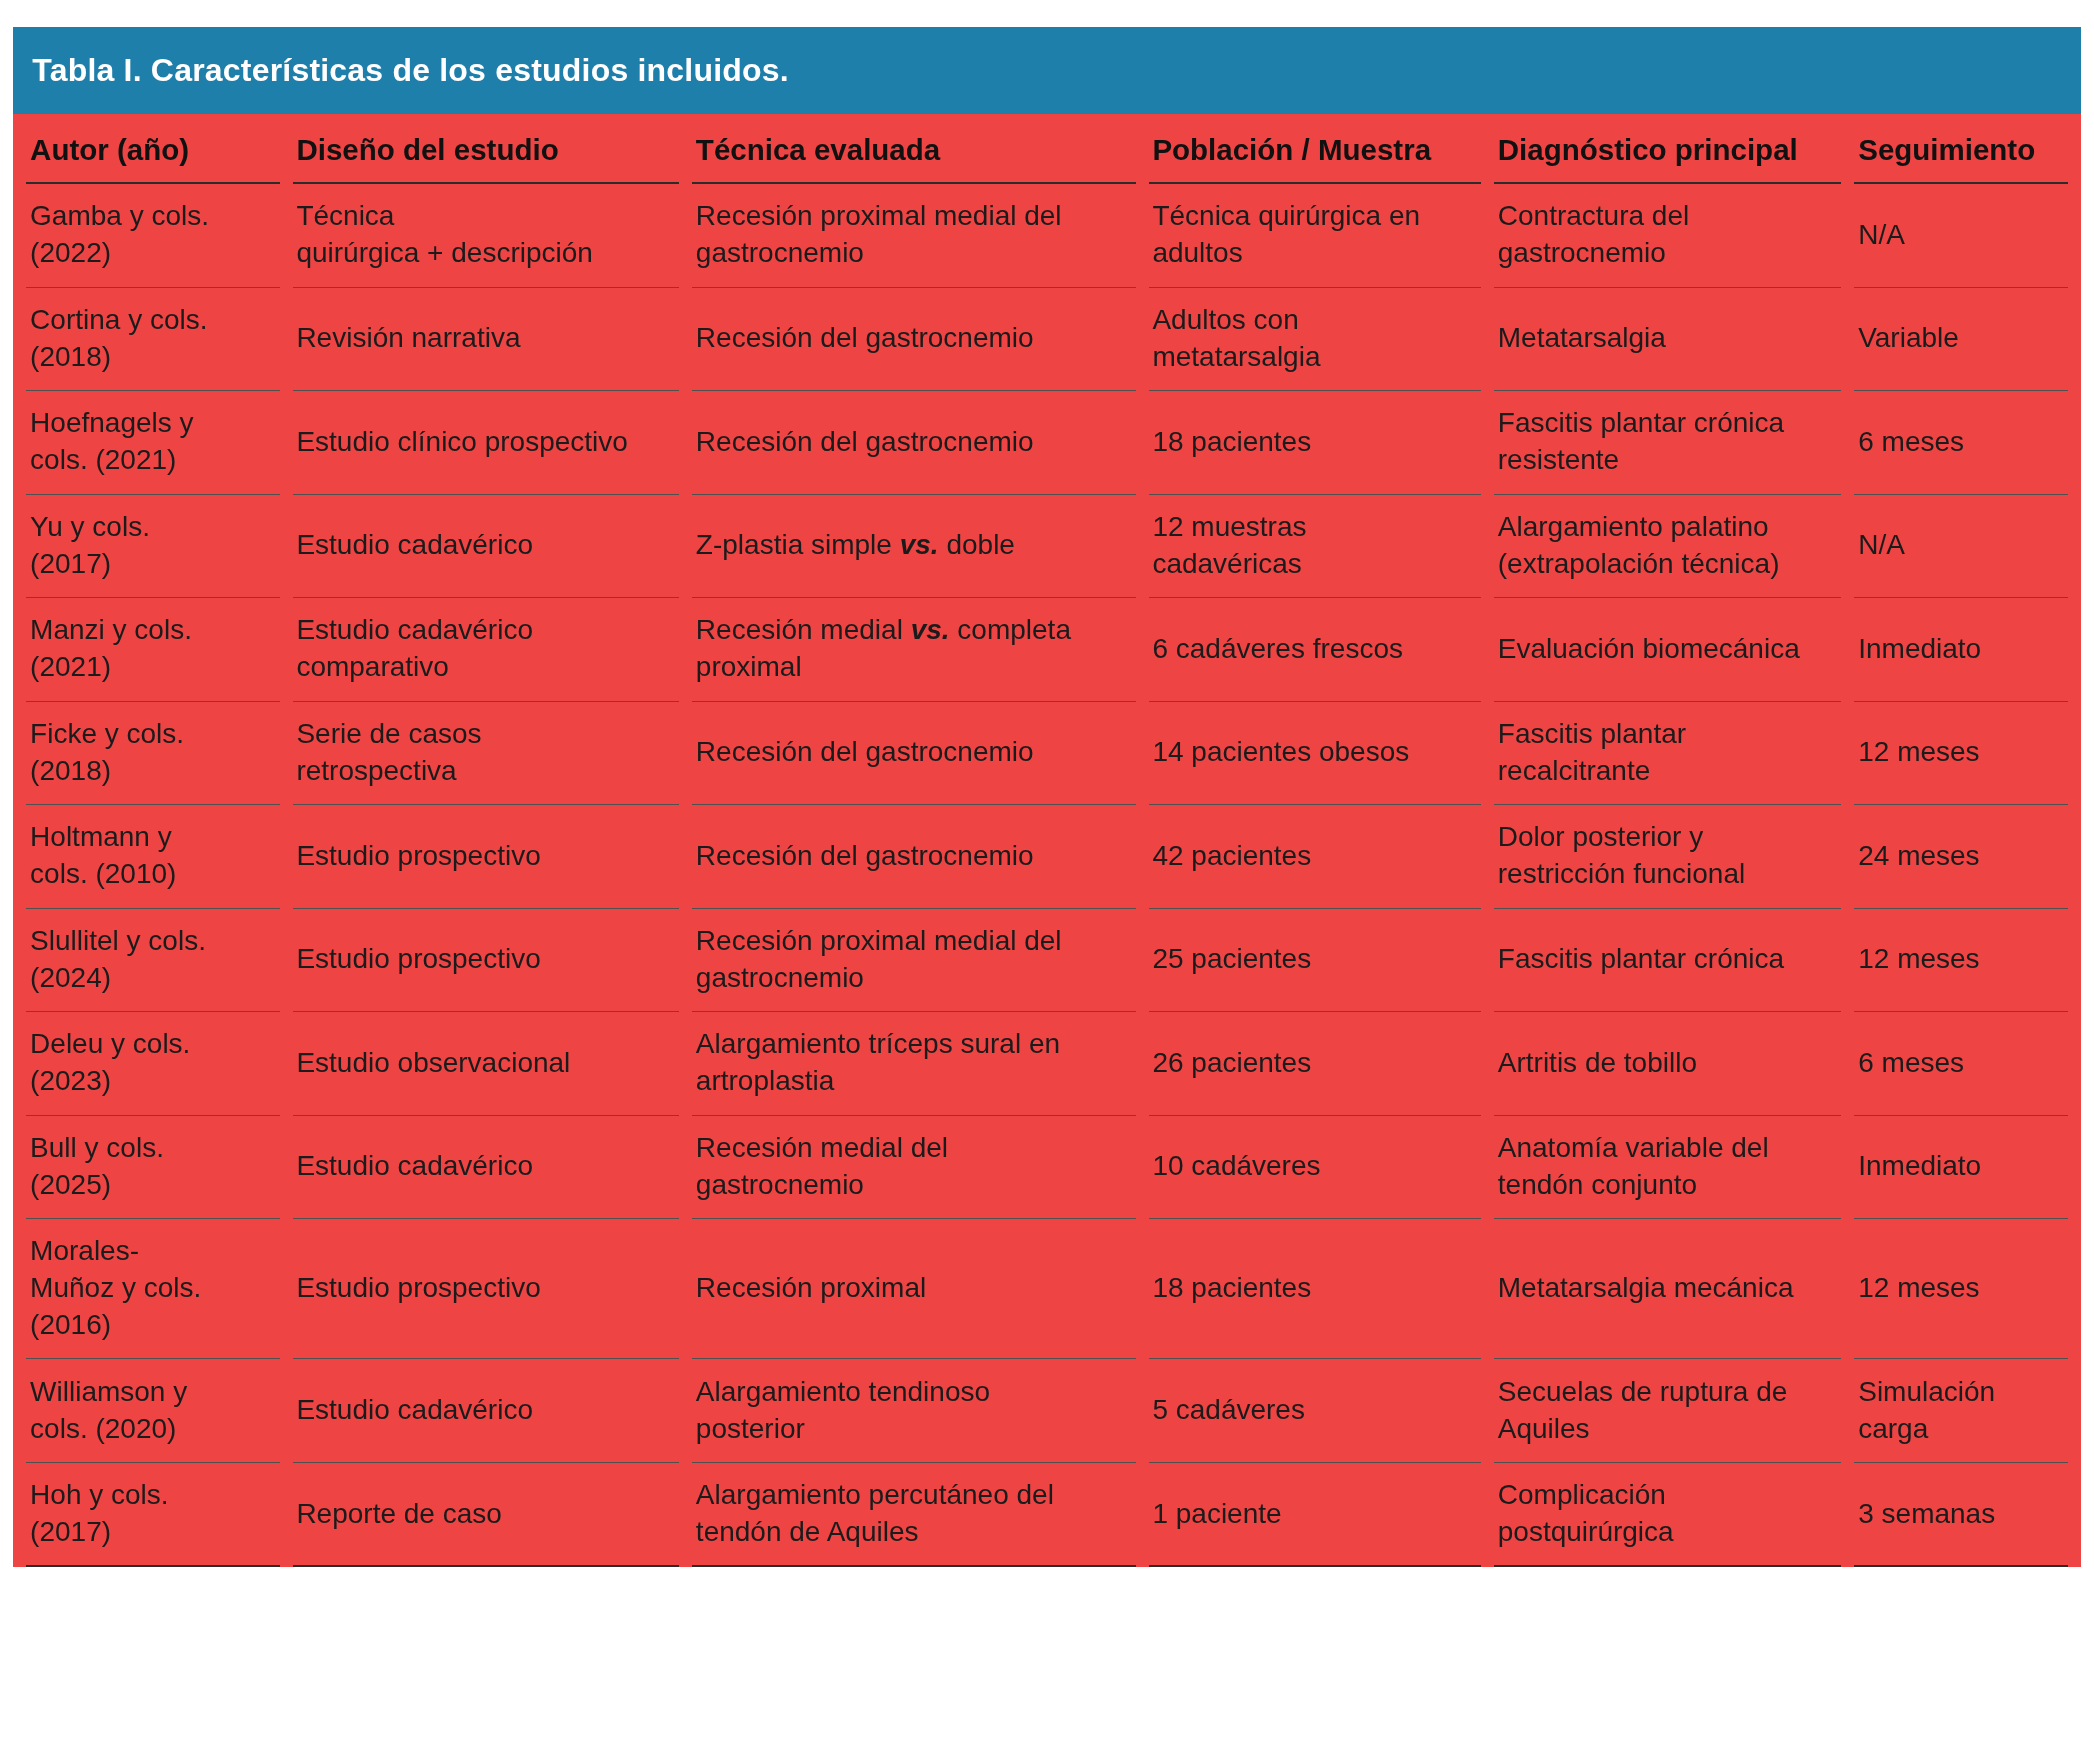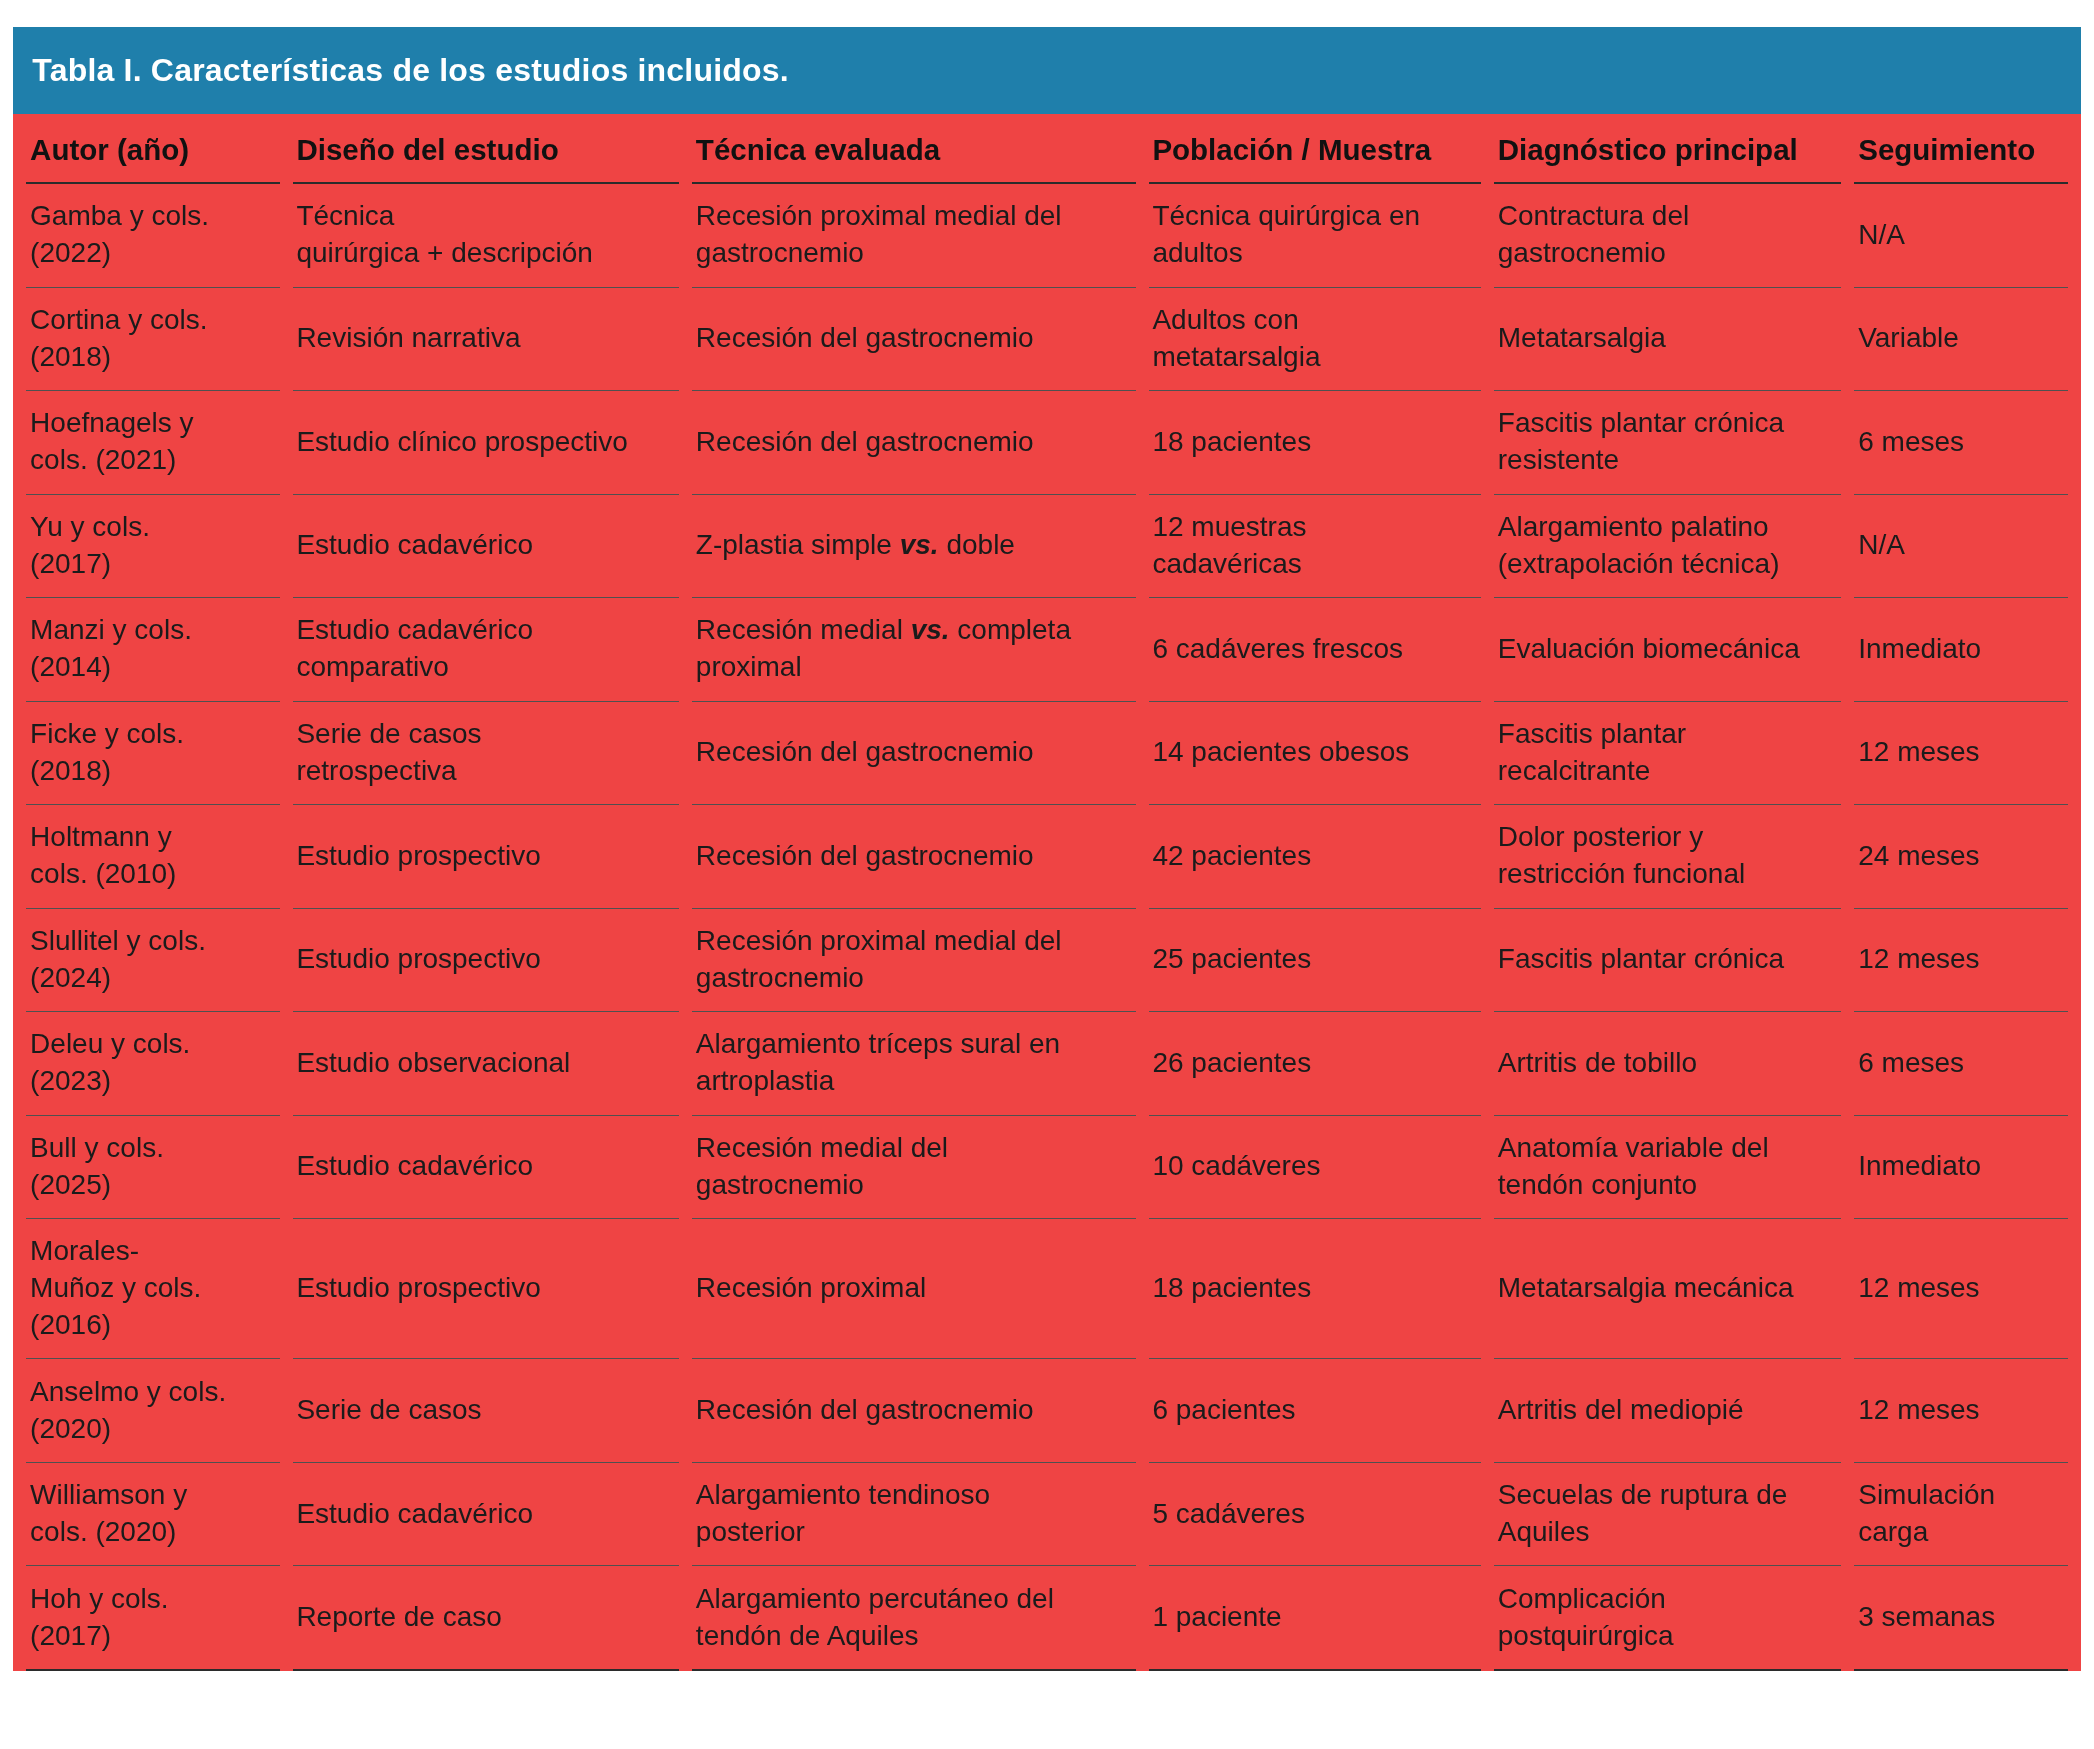--- a/index.html
+++ b/index.html
@@ -135,21 +135,21 @@
         <td>Estudio cadavérico</td>
         <td><span>Z-plastia simple </span><span class="it">vs.</span><span> doble</span></td>
         <td>12 muestras
 cadavéricas</td>
         <td>Alargamiento palatino
 (extrapolación técnica)</td>
         <td>N/A</td>
       </tr>
       <tr>
         <td>Manzi y cols.
-(2014)</td>
+(2021)</td>
         <td>Estudio cadavérico
 comparativo</td>
         <td><span>Recesión medial </span><span class="it">vs.</span><span> completa
 proximal</span></td>
         <td>6 cadáveres frescos</td>
         <td>Evaluación biomecánica</td>
         <td>Inmediato</td>
       </tr>
       <tr>
         <td>Ficke y cols.
@@ -204,29 +204,20 @@
         <td>Inmediato</td>
       </tr>
       <tr>
         <td>Morales-
 Muñoz y cols.
 (2016)</td>
         <td>Estudio prospectivo</td>
         <td>Recesión proximal</td>
         <td>18 pacientes</td>
         <td>Metatarsalgia mecánica</td>
-        <td>12 meses</td>
-      </tr>
-      <tr>
-        <td>Anselmo y cols.
-(2020)</td>
-        <td>Serie de casos</td>
-        <td>Recesión del gastrocnemio</td>
-        <td>6 pacientes</td>
-        <td>Artritis del mediopié</td>
         <td>12 meses</td>
       </tr>
       <tr>
         <td>Williamson y
 cols. (2020)</td>
         <td>Estudio cadavérico</td>
         <td>Alargamiento tendinoso
 posterior</td>
         <td>5 cadáveres</td>
         <td>Secuelas de ruptura de

